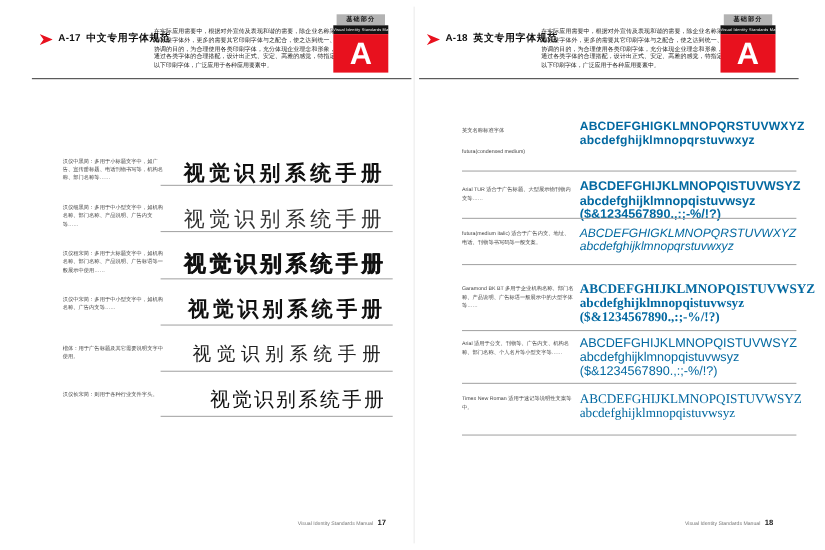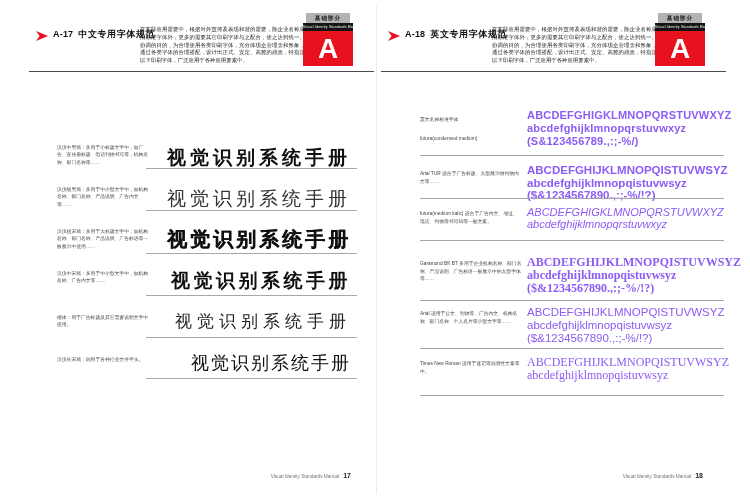--- a/index.html
+++ b/index.html
@@ -36,21 +36,21 @@
   .s2{font-family:"Liberation Sans",sans-serif;font-weight:400;font-size:19px;letter-spacing:4px;color:#333;}
   .s3{font-family:"Liberation Serif",serif;font-weight:900;font-size:20px;letter-spacing:3px;text-shadow:0.6px 0 #101010;}
   .s4{font-family:"Liberation Serif",serif;font-weight:700;font-size:19px;letter-spacing:3.5px;}
   .s5{font-family:"Liberation Sans",sans-serif;font-weight:500;font-size:17px;letter-spacing:5px;color:#222;}
   .s6{font-family:"Liberation Serif",serif;font-weight:400;font-size:18px;letter-spacing:2px;}
   .row-line{position:absolute;left:118px;width:211px;height:1px;background:#a8a8a8;}
 
   
   .en-label{position:absolute;left:40px;width:102px;font-size:4.8px;line-height:1.6;color:#444;}
   .en-sublabel{position:absolute;left:40px;width:102px;font-size:4.8px;color:#444;}
-  .en-sample{position:absolute;left:147px;color:#8b5cf6;}
+  .en-sample{position:absolute;left:147px;color:#0369a1;}
   .en-sample div{white-space:nowrap;}
   .e1 div{font-family:"Liberation Sans",sans-serif;font-weight:700;font-size:11px;line-height:13px;letter-spacing:0.2px;}
   .e2 div{font-family:"Liberation Sans",sans-serif;font-weight:700;font-size:11.5px;line-height:12.5px;}
   .e3 div{font-family:"Liberation Sans",sans-serif;font-style:italic;font-size:11px;line-height:12px;}
   .e3 .l3{font-size:8px;line-height:11px;}
   .e4 div{font-family:"Liberation Serif",serif;font-weight:700;font-size:12px;line-height:13px;}
   .e5 div{font-family:"Liberation Sans",sans-serif;font-weight:400;font-size:11.5px;line-height:13px;}
   .e6 div{font-family:"Liberation Serif",serif;font-weight:400;font-size:12px;line-height:13px;}
   .row-line-r{position:absolute;left:40px;right:2px;height:1px;background:#a8a8a8;}
 
@@ -118,21 +118,20 @@
     <div class="corner-tab2">Visual Identity Standards Manual</div>
     <div class="corner-letter">A</div>
   </div>
   <div class="hdr-rule"></div>
 
   <div class="en-label" style="top:116px">英文名称标准字体</div>
   <div class="en-sublabel" style="top:136px">futura(condensed medium)</div>
   <div class="en-sample e1" style="top:109px">
     <div class="l1">ABCDEFGHIGKLMNOPQRSTUVWXYZ</div>
     <div class="l2">abcdefghijklmnopqrstuvwxyz</div>
-    <div class="l3">(S&amp;123456789.,:;-%/)</div>
   </div>
   <div class="row-line-r" style="top:155px"></div>
 
   <div class="en-label" style="top:170px">Arial TUR 适合于广告标题、大型展示物刊物内文等……</div>
   <div class="en-sample e2" style="top:164px">
     <div class="l1">ABCDEFGHIJKLMNOPQISTUVWSYZ</div>
     <div class="l2">abcdefghijklmnopqistuvwsyz</div>
     <div class="l3">($&amp;1234567890.,:;-%/!?)</div>
   </div>
   <div class="row-line-r" style="top:198px"></div>

